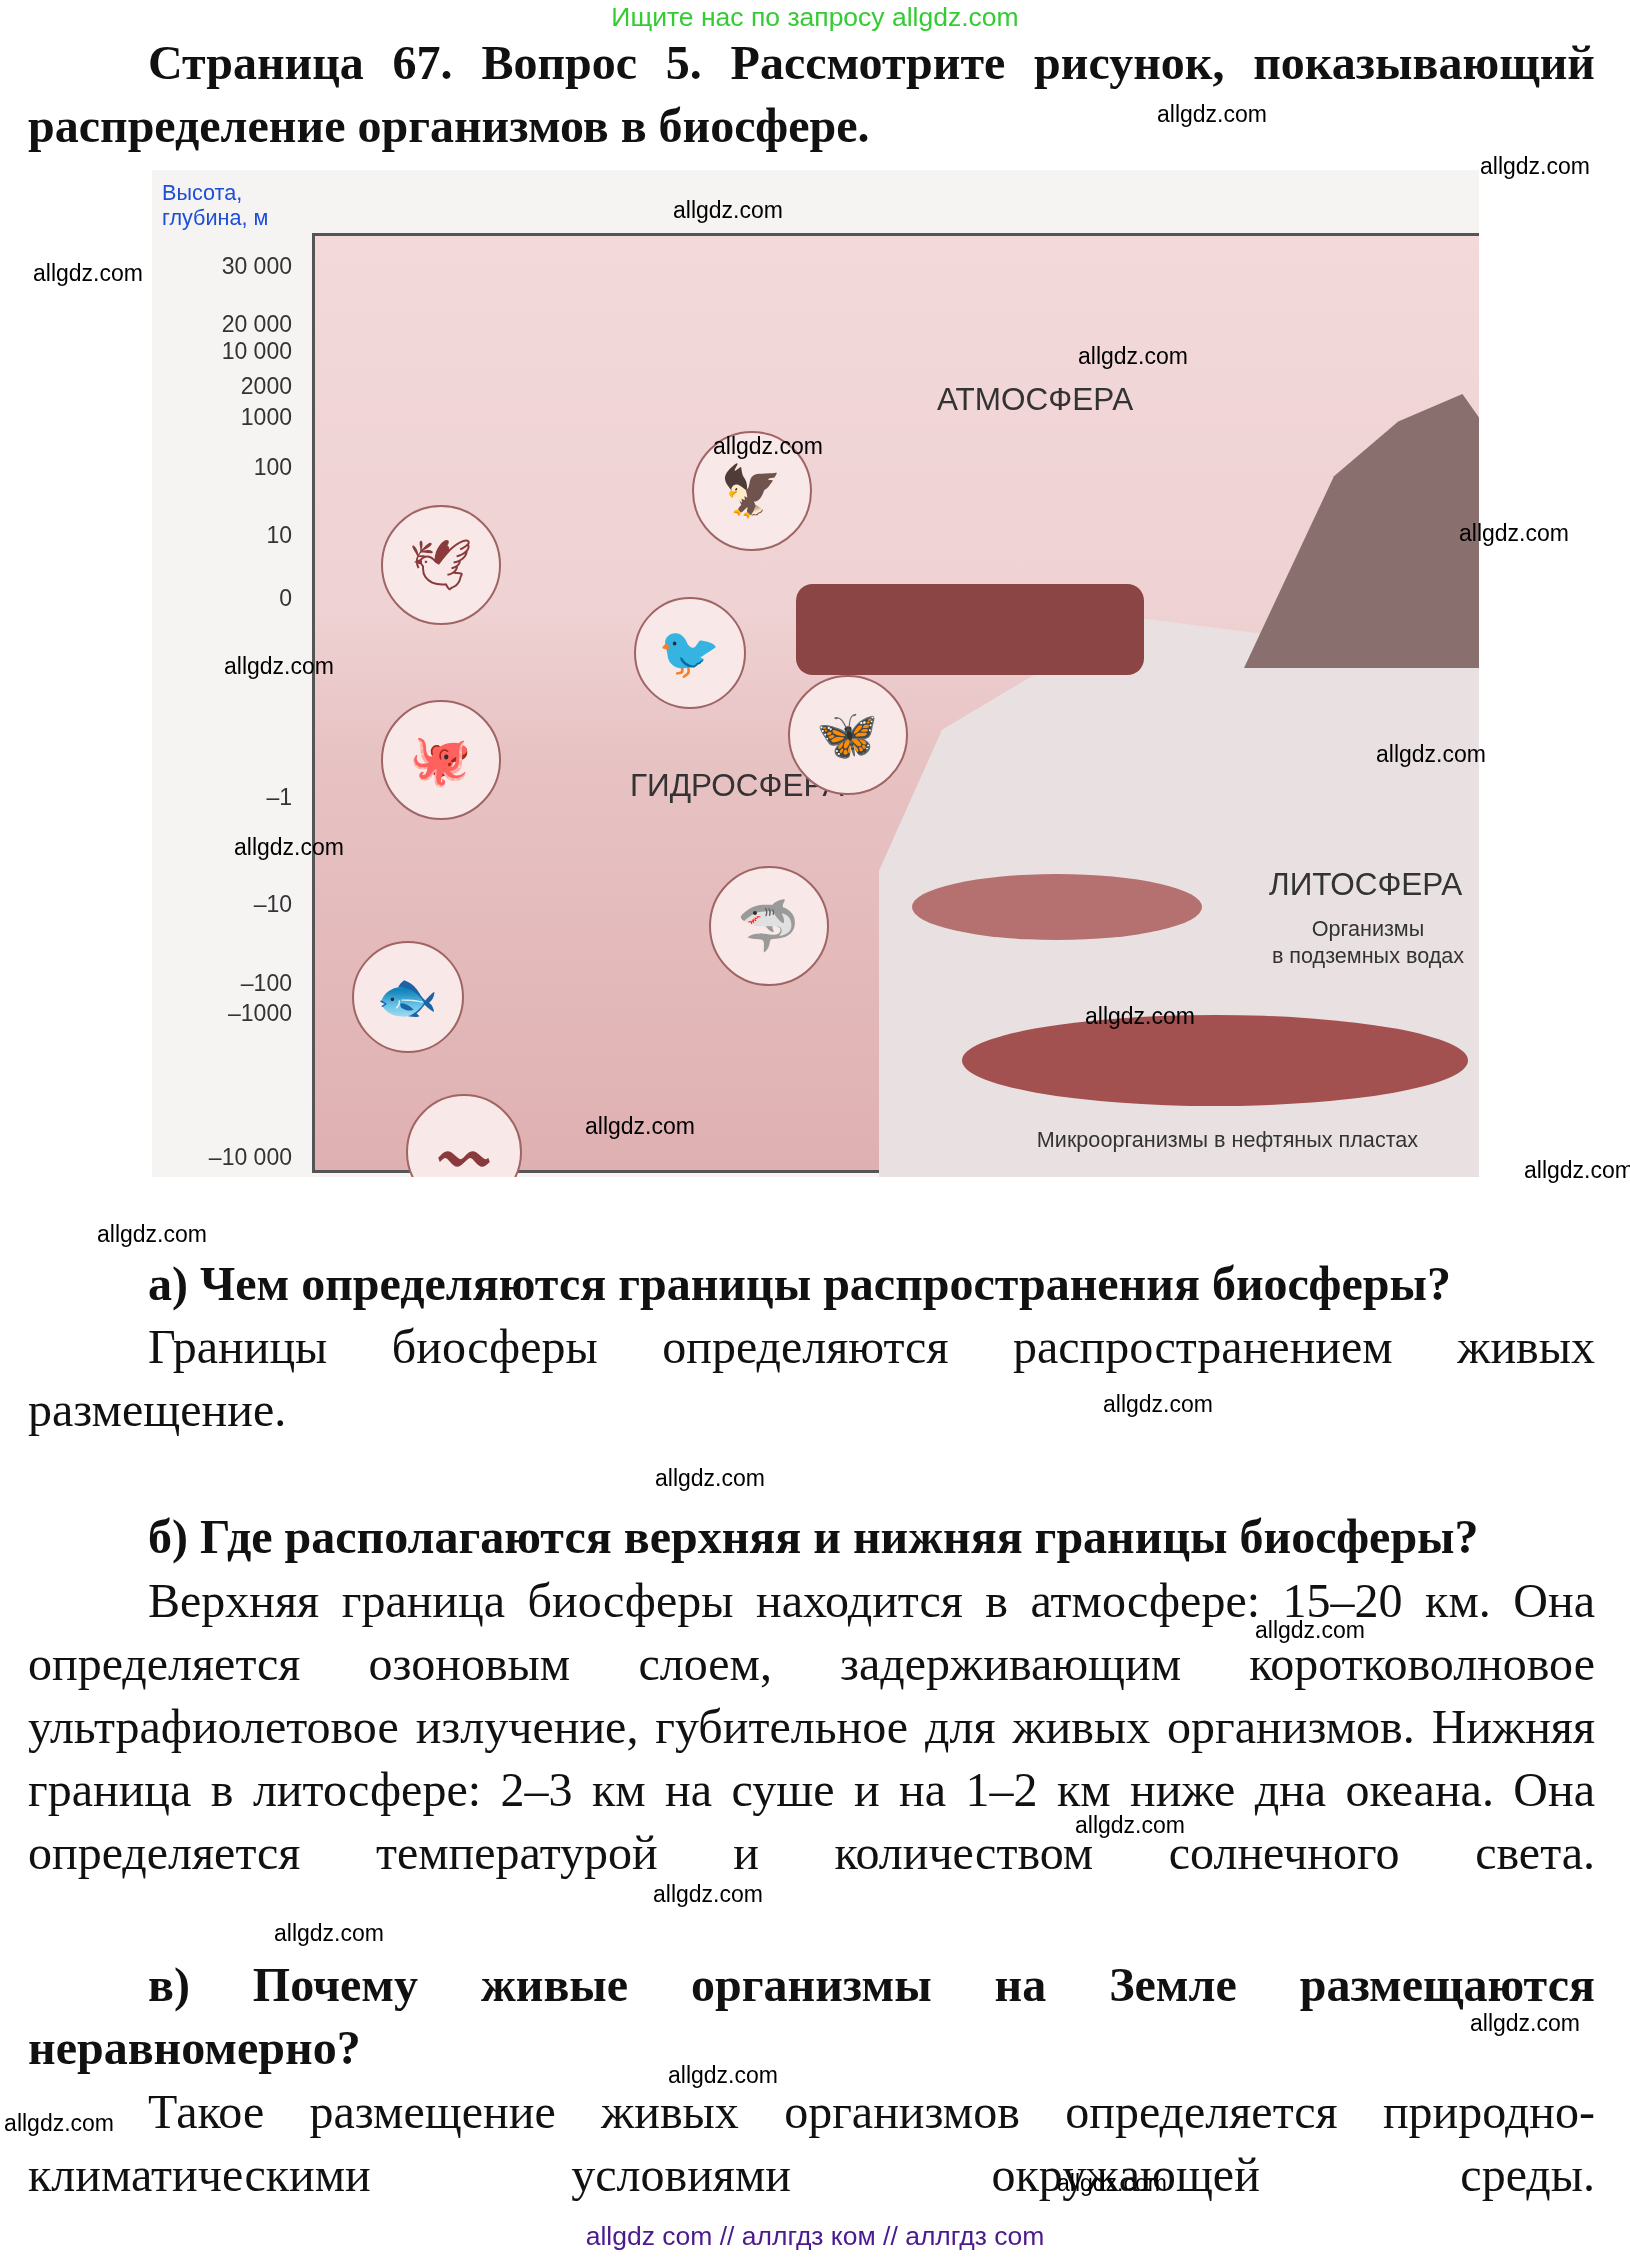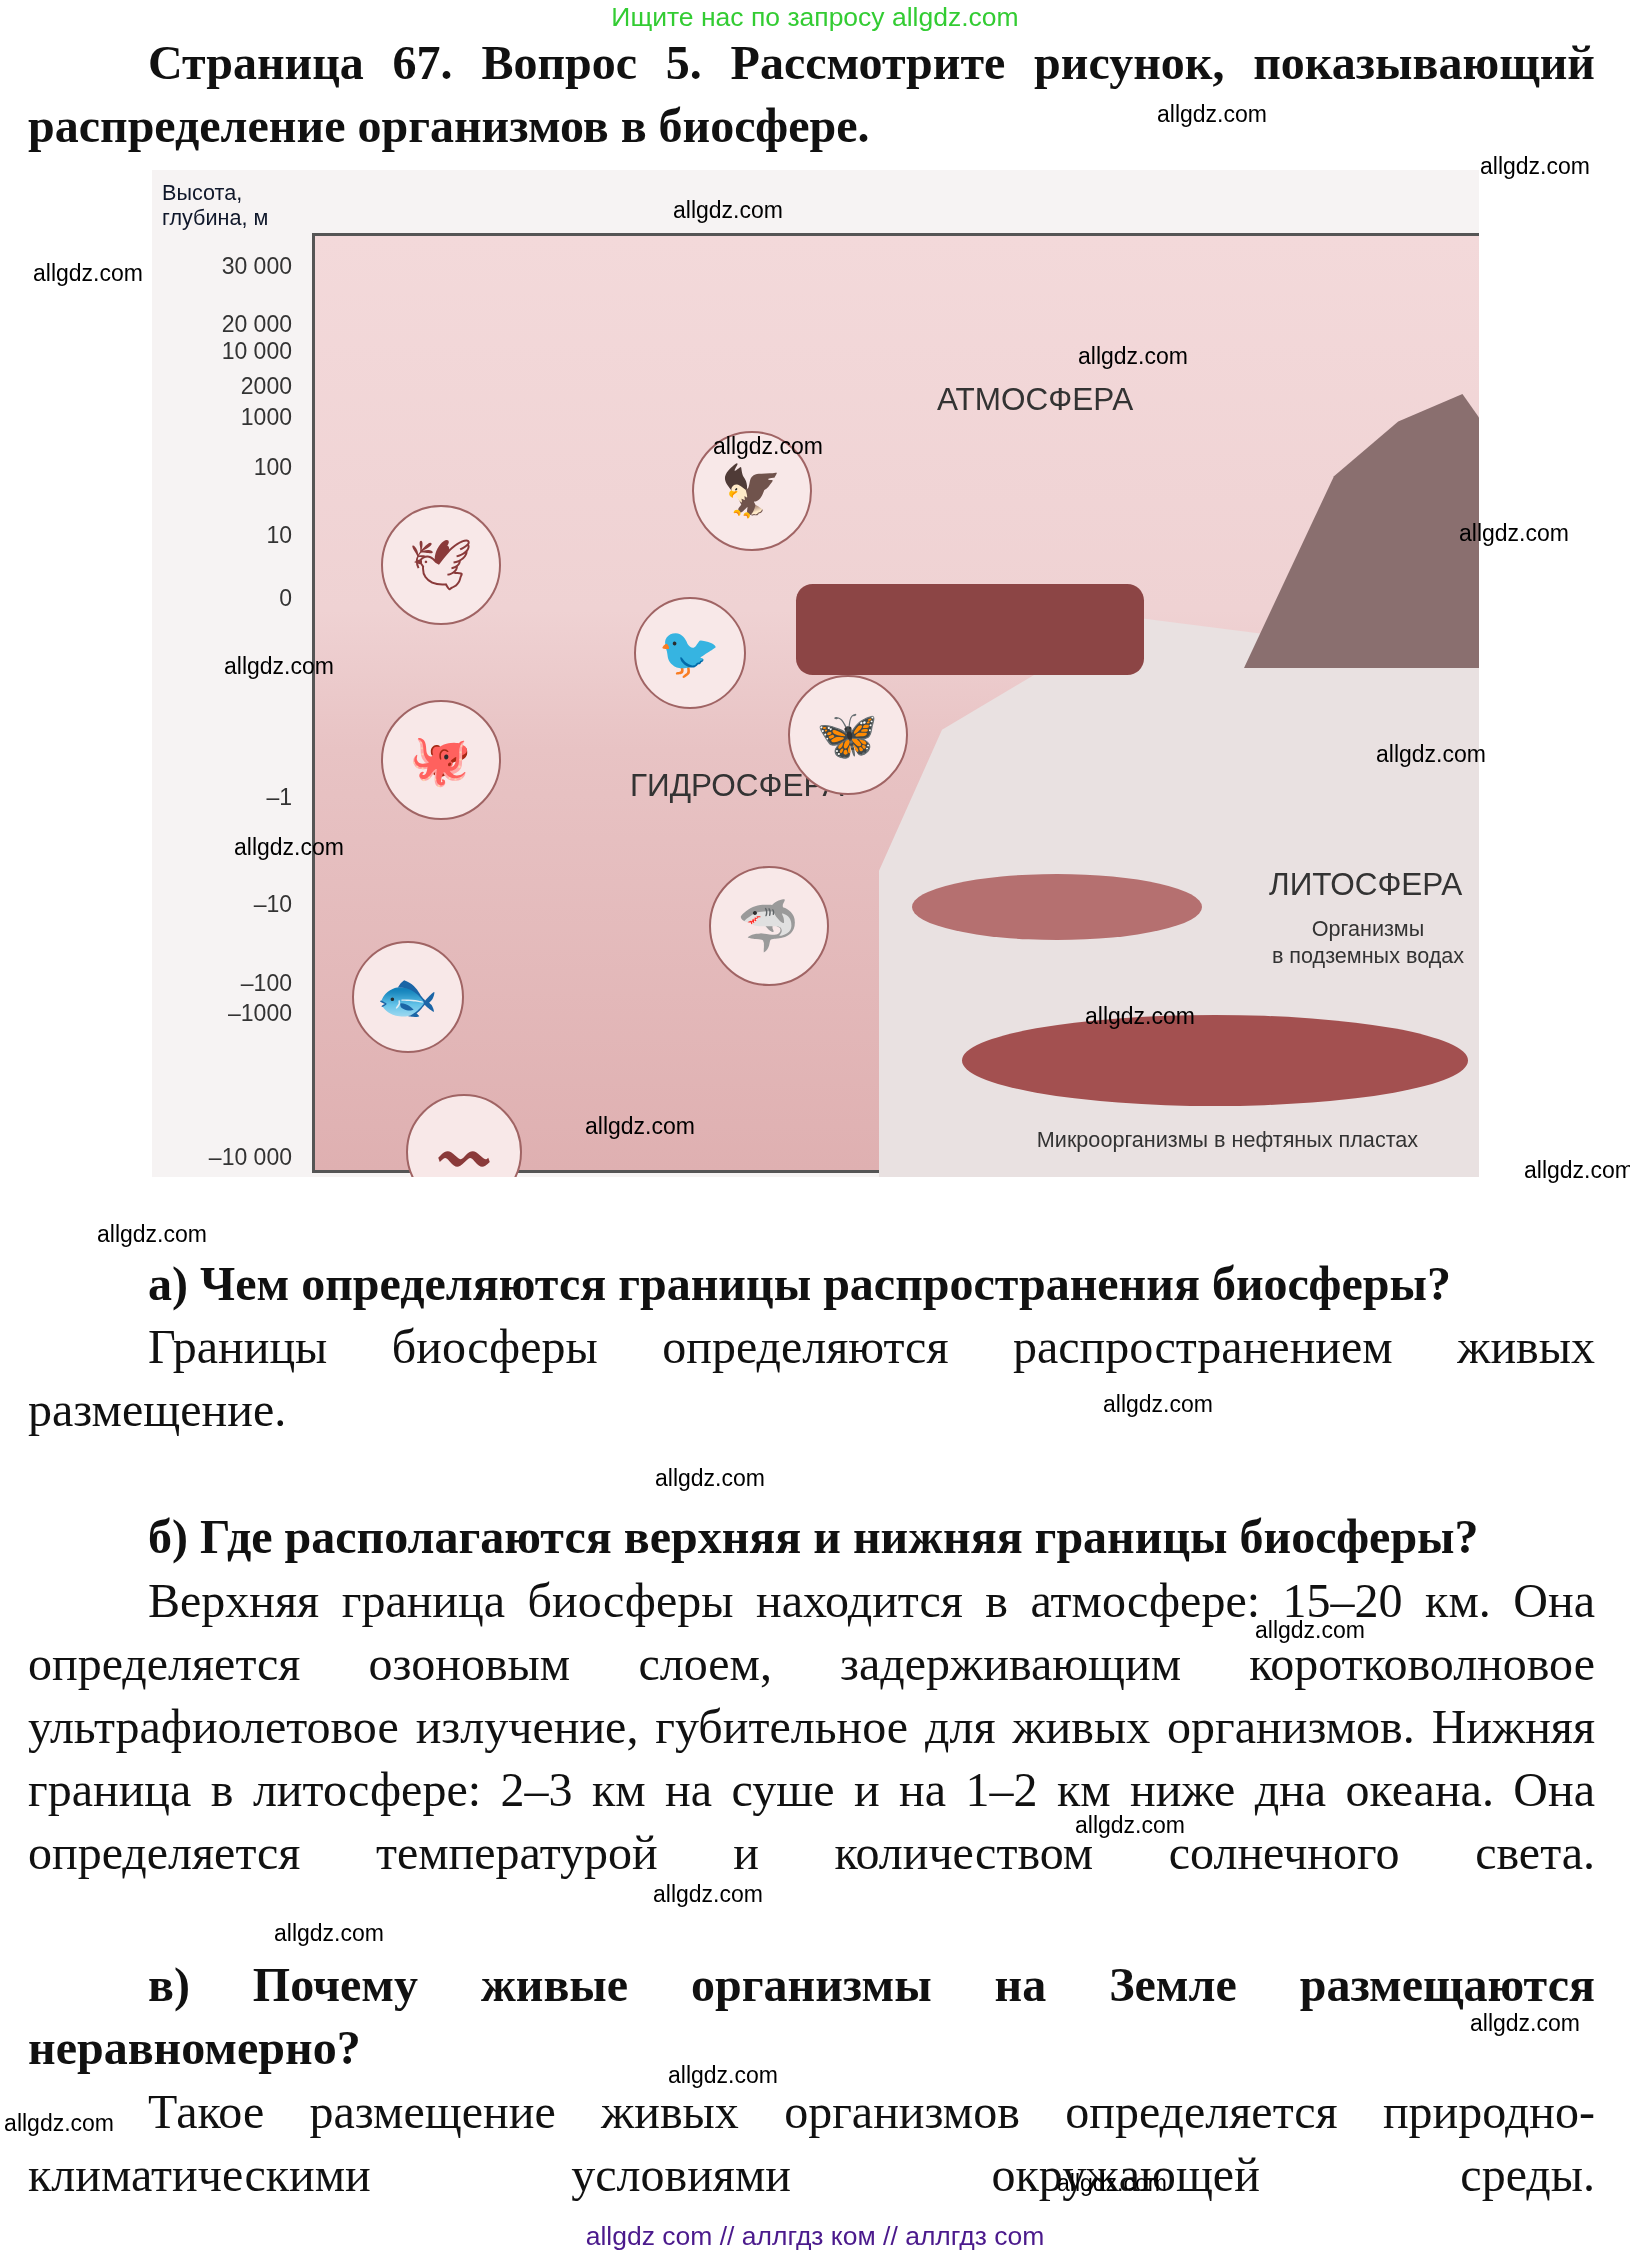--- a/index.html
+++ b/index.html
@@ -6,21 +6,21 @@
   body{width:1630px;height:2261px;position:relative;overflow:hidden;font-family:"Liberation Serif",serif;color:#111;}
   .abs{position:absolute;}
   .wm{position:absolute;font-family:"Liberation Sans",sans-serif;font-size:23px;color:#000000;}
   .top-banner{left:0;width:1630px;top:1.7px;text-align:center;font-family:"Liberation Sans",sans-serif;font-size:26.5px;color:#33cc33;}
   .p{position:absolute;left:28px;width:1567px;font-size:48px;line-height:63px;text-align:justify;text-align-last:justify;}
   .p.last{text-align-last:left;}
   .b{font-weight:bold;}
   .ind{text-indent:120px;}
   .figure{left:152px;top:170px;width:1327px;height:1007px;background:#f6f3f3;overflow:hidden;}
   .plot{position:absolute;left:148px;top:63px;width:1183px;height:934px;border:3.3px solid #555;background:linear-gradient(180deg,#f3d9da 0%,#efd2d3 40%,#e8c3c4 55%,#dfb0b1 100%);margin-left:12px;}
-  .axis-title{position:absolute;left:10px;top:10px;font-family:"Liberation Sans",sans-serif;font-size:21.6px;line-height:25px;color:#0f172a;}
+  .axis-title{position:absolute;left:10px;top:10px;font-family:"Liberation Sans",sans-serif;font-size:21.6px;line-height:25px;color:#1d4ed8;}
   .tick{position:absolute;right:1187px;font-family:"Liberation Sans",sans-serif;font-size:23px;color:#333;text-align:right;white-space:nowrap;}
   .sphere{position:absolute;font-family:"Liberation Sans",sans-serif;font-size:31.5px;color:#333;}
   .cap{position:absolute;font-family:"Liberation Sans",sans-serif;font-size:21.6px;color:#333;text-align:center;line-height:26.5px;}
   .circle{position:absolute;border:2.5px solid #a06464;border-radius:50%;background:#f8e8e8;display:flex;align-items:center;justify-content:center;font-size:50px;color:#8a3a3a;}
   .land{position:absolute;background:#e9e1e1;}
   .blob{position:absolute;border-radius:50%;background:#a85a5a;}
   .footer{left:0;width:1630px;top:2221px;text-align:center;font-family:"Liberation Sans",sans-serif;font-size:26.5px;color:#4b1a8c;}
 </style>
 </head>
 <body>

